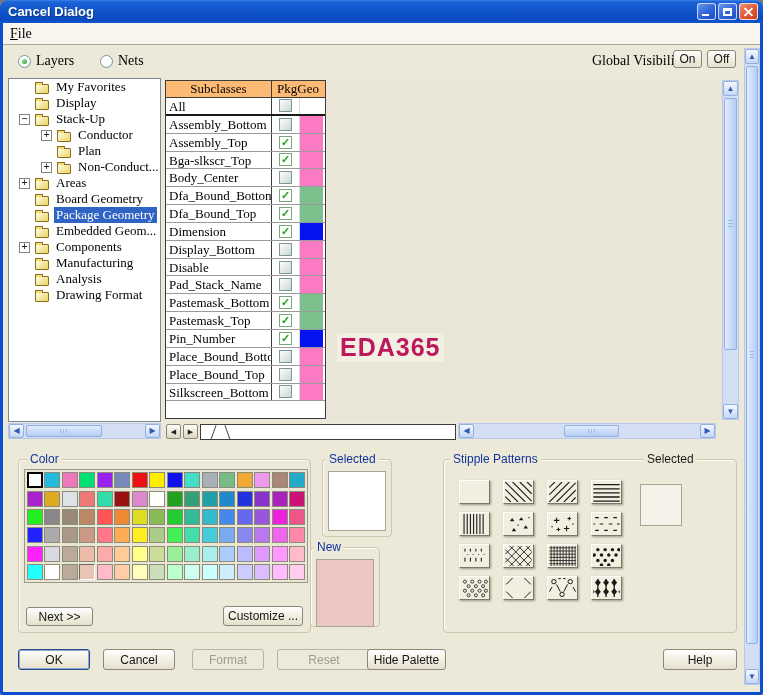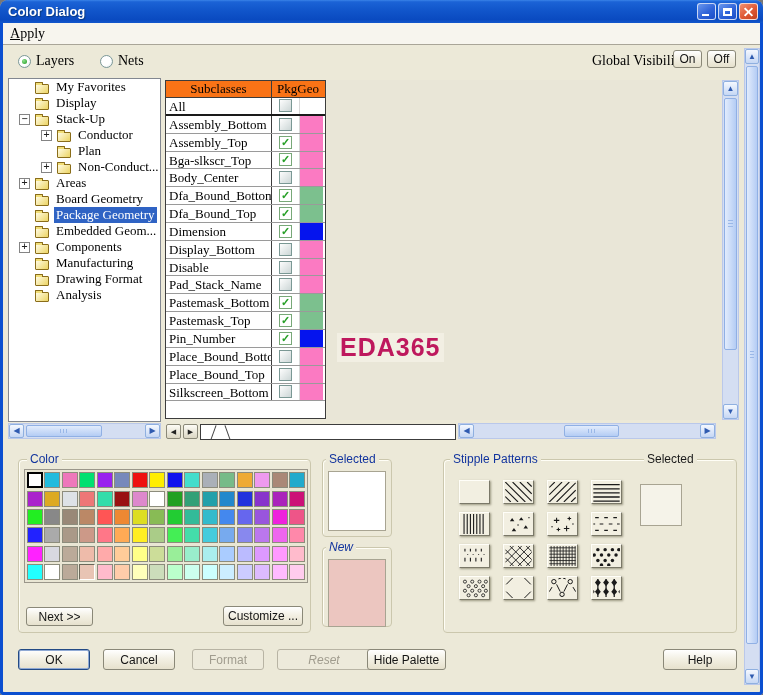--- a/index.html
+++ b/index.html
@@ -49,21 +49,21 @@
   .exp.none{visibility:hidden;}
   .folder{width:14px;height:10px;position:relative;flex:none;margin:3px 5px 0 0;border-radius:1px;
     background:linear-gradient(135deg,#fffbe2,#ecd463);border:1px solid #8a6d1a;}
   .folder::before{content:"";position:absolute;top:-3px;left:-1px;width:6px;height:2px;
     background:#f2df78;border:1px solid #8a6d1a;border-bottom:none;border-radius:1px 1px 0 0;}
   .tree-label{padding:0 2px;}
   .tree-item.sel .tree-label{background:#2f63c4;color:#fff;}
 
   
   .stable{background:#fff;border:1px solid #3c3c3c;display:flex;flex-direction:column;}
-  .t-head{display:flex;height:17px;border-bottom:1px solid #3c3c3c;background:#f97316;
+  .t-head{display:flex;height:17px;border-bottom:1px solid #3c3c3c;background:#fdba74;
     font-family:"Liberation Serif",serif;font-size:13px;}
   .t-head .h-name{width:106px;border-right:1px solid #3c3c3c;text-align:center;}
   .t-head .h-pkg{width:52px;text-align:center;}
   .t-row{display:flex;height:17.85px;border-bottom:1px solid #9a9a9a;align-items:stretch;}
   .t-row.all-row{border-bottom:2px solid #1a1a1a;}
   .t-name{width:106px;font-family:"Liberation Serif",serif;font-size:13px;padding:1px 0 0 3px;
     border-right:1px solid #3c3c3c;white-space:nowrap;overflow:hidden;}
   .t-cb{width:27px;display:flex;align-items:center;justify-content:center;}
   .cb{width:13px;height:13px;border:1px solid #7a9894;display:flex;align-items:center;justify-content:center;
     font-size:11px;font-weight:bold;color:#28a028;}
@@ -111,37 +111,37 @@
 
   .watermark{position:absolute;font-weight:bold;font-size:25px;letter-spacing:1px;color:#ee7878;
     background:#f2efe3;padding:0 3px;}
 </style>
 </head>
 <body>
 
 <div class="window">
 
   <div class="titlebar">
-    <span class="title-text">Color Dialog</span>
+    <span class="title-text">Cancel Dialog</span>
     <div class="winbtns">
       <div class="wbtn blue">
           <span class="glyph-min"></span>
         </div>
       <div class="wbtn blue">
           <span class="glyph-max"></span>
         </div>
       <div class="wbtn red">
           <span class="glyph-x1"></span>
           <span class="glyph-x2"></span>
         </div>
     </div>
   </div>
 
   <div class="menubar">
-    <span class="menu-item ulf">Apply</span>
+    <span class="menu-item ulf">File</span>
   </div>
 
   <div class="abs" style="left:18px;top:53px;display:flex;align-items:center;gap:5px;">
     <span class="radio on"></span>
     <span class="ctl-label">Layers</span>
   </div>
   <div class="abs" style="left:100px;top:53px;display:flex;align-items:center;gap:5px;">
     <span class="radio"></span>
     <span class="ctl-label">Nets</span>
   </div>
@@ -206,26 +206,26 @@
         <span class="tree-label">Components</span>
       </div>
       <div class="tree-item lvl1">
         <span class="exp none"></span>
         <span class="folder"></span>
         <span class="tree-label">Manufacturing</span>
       </div>
       <div class="tree-item lvl1">
         <span class="exp none"></span>
         <span class="folder"></span>
+        <span class="tree-label">Analysis</span>
+      </div>
+      <div class="tree-item lvl1">
+        <span class="exp none"></span>
+        <span class="folder"></span>
         <span class="tree-label">Drawing Format</span>
-      </div>
-      <div class="tree-item lvl1">
-        <span class="exp none"></span>
-        <span class="folder"></span>
-        <span class="tree-label">Analysis</span>
       </div>
     </div>
 
   <div class="abs track" style="left:8px;top:423px;width:153px;height:16px;">
     <div class="sbtn" style="left:0;top:0;width:15px;height:14px;">◀</div>
     <div class="sthumb-h" style="left:17px;width:76px;">
         <span class="grip-h"></span>
       </div>
     <div class="sbtn" style="right:0;top:0;width:15px;height:14px;">▶</div>
   </div>
@@ -487,21 +487,21 @@
       </div>
     <div class="btn" style="position:absolute;left:7px;top:147px;width:67px;height:19px;">Next &gt;&gt;</div>
     <div class="btn" style="position:absolute;left:204px;top:146px;width:80px;height:20px;">Customize ...</div>
   </div>
 
   <div class="gbox" style="left:322px;top:459px;width:70px;height:78px;">
     <span class="glabel" style="left:3px;">Selected</span>
     <div class="bigswatch" style="left: 5px; top: 11px; width: 58px; height: 60px; background: rgb(255, 255, 255);"></div>
   </div>
 
-  <div class="gbox" style="left:322px;top:547px;width:70px;height:80px;font-style:italic;">
+  <div class="gbox" style="left:310px;top:547px;width:70px;height:80px;">
     <span class="glabel" style="left:3px;">New</span>
     <div class="bigswatch" style="left: 5px; top: 11px; width: 58px; height: 68px; background: rgb(236, 198, 192);"></div>
   </div>
 
   <div class="gbox" style="left:443px;top:459px;width:294px;height:174px;">
     <span class="glabel" style="left:6px;">Stipple Patterns</span>
     <span class="glabel dark" style="left:200px;">Selected</span>
 
     <div class="pbtn" style="left:15px;top:20px;">
         <svg width="27" height="20" viewBox="0 0 29 22"></svg>
@@ -632,21 +632,21 @@
           </g>
         </svg>
       </div>
 
     <div class="bigswatch" style="left:196px;top:24px;width:42px;height:42px;background:#f5f3e9;"></div>
   </div>
 
   <div class="abs btn default" style="left:18px;top:649px;width:72px;height:21px;">OK</div>
   <div class="abs btn" style="left:103px;top:649px;width:72px;height:21px;">Cancel</div>
   <div class="abs btn disabled" style="left:192px;top:649px;width:72px;height:21px;">Format</div>
-  <div class="abs btn disabled" style="left:277px;top:649px;width:94px;height:21px;font-style:italic;">Reset</div>
+  <div class="abs btn disabled" style="left:277px;top:649px;width:94px;height:21px;">Reset</div>
   <div class="abs btn" style="left:367px;top:649px;width:79px;height:21px;">Hide Palette</div>
   <div class="abs btn ulf" style="left:663px;top:649px;width:74px;height:21px;">Help</div>
 
   <div class="abs track" style="left:744px;top:48px;width:16px;height:637px;">
     <div class="sbtn" style="left:0;top:0;width:14px;height:15px;">▲</div>
     <div class="sthumb-v" style="top:17px;height:578px;">
         <span class="grip-v"></span>
       </div>
     <div class="sbtn" style="left:0;bottom:0;width:14px;height:15px;">▼</div>
   </div>

